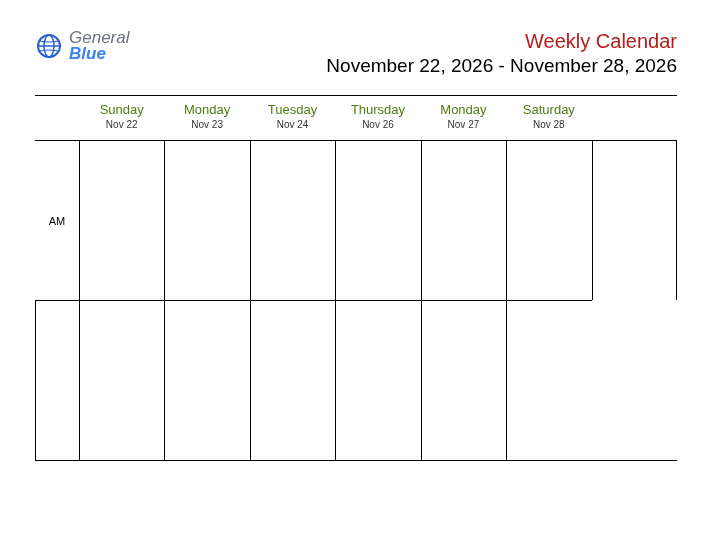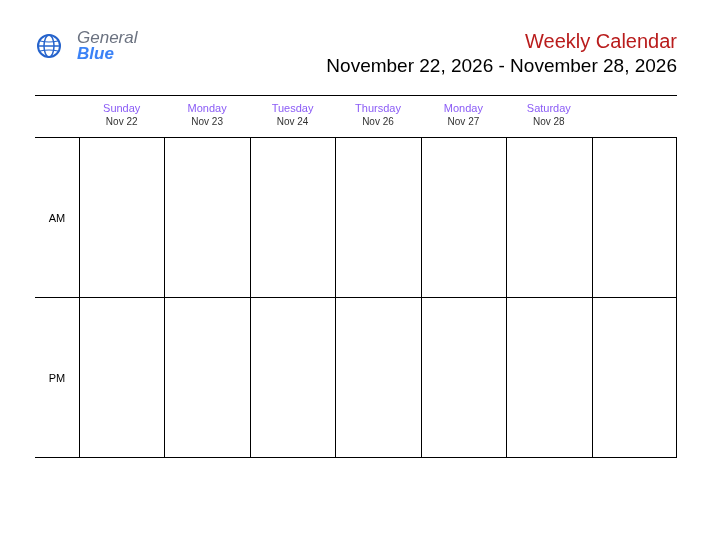--- a/index.html
+++ b/index.html
@@ -16,21 +16,21 @@
     }
     .header {
       display: flex;
       justify-content: space-between;
       align-items: flex-start;
       margin-bottom: 18px;
     }
     .logo {
       display: flex;
       align-items: center;
-      gap: 14px;
+      gap: 6px;
     }
     .logo-icon {
       width: 28px;
       height: 28px;
       position: relative;
     }
     .logo-text {
       font-size: 17px;
       line-height: 0.95;
       font-style: italic;
@@ -63,23 +63,23 @@
     }
     .day-headers {
       display: grid;
       grid-template-columns: 44px repeat(7, 1fr);
       padding: 6px 0 10px 0;
     }
     .day-header {
       text-align: center;
     }
     .day-name {
-      font-size: 11px;
+      font-size: 13px;
       font-weight: normal;
-      color: #8b5cf6;
+      color: #4d7c0f;
       margin-bottom: 2px;
     }
     .day-date {
       font-size: 10px;
       color: #333;
     }
     .grid-body {
       display: grid;
       grid-template-columns: 44px repeat(7, 1fr);
       grid-template-rows: repeat(2, 160px);
@@ -155,21 +155,20 @@
   </div>
   <div class="grid-body">
     <div class="period-label">AM</div>
     <div class="cell"></div>
     <div class="cell"></div>
     <div class="cell"></div>
     <div class="cell"></div>
     <div class="cell"></div>
     <div class="cell"></div>
     <div class="cell"></div>
-    <div class="period-label">PM</div>
     <div class="cell"></div>
     <div class="cell"></div>
     <div class="cell"></div>
     <div class="cell"></div>
     <div class="cell"></div>
     <div class="cell"></div>
     <div class="cell"></div>
   </div>
 </div>
 

